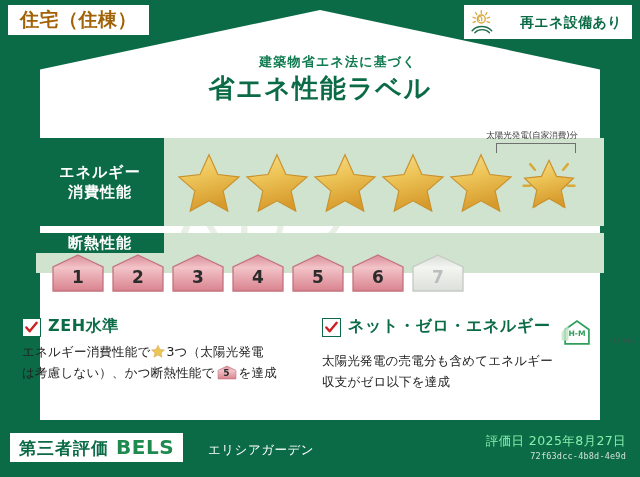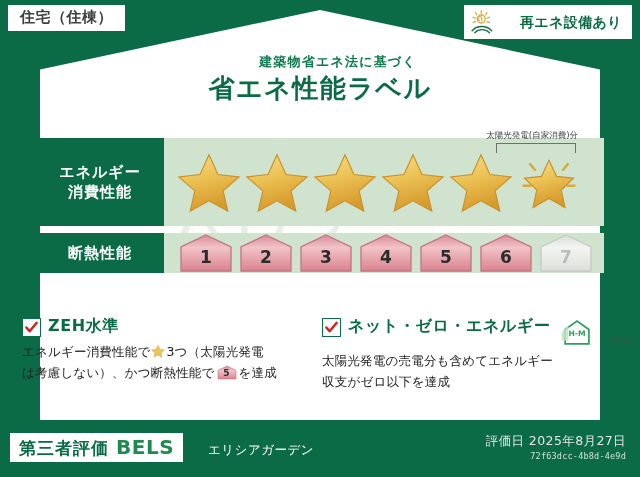--- a/index.html
+++ b/index.html
@@ -27,21 +27,21 @@
   }
 
   
   .chip-left{
     position:absolute;left:8px;top:5px;
     background:#ffffff;
     padding:5px 12px 6px 12px;
     z-index:6;
   }
   .chip-left .txt{
-    font-size:15px;font-weight:bold;color:#404040;
+    font-size:19px;font-weight:bold;color:#a16207;
     letter-spacing:.5px;line-height:1;
     white-space:nowrap;
     font-family:Liberation Serif, serif;
   }
 
   
   .chip-right{
     position:absolute;right:8px;top:5px;
     background:#ffffff;
     padding:4px 10px 4px 6px;
@@ -119,21 +119,21 @@
   }
   .solar-bracket{
     position:absolute;
     top:-7px;right:6px;
     width:78px;height:9px;
     border:1.4px solid #6f6f6f;
     border-bottom:none;
   }
 
   
-  .row-insul{height:40px;}
+  .row-insul{height:40px;flex-direction:column;}
   .houses{
     display:flex;align-items:center;
     height:100%;padding-left:14px;gap:4px;
   }
   .house-chip{
     position:relative;width:56px;height:40px;
   }
   .house-chip svg{width:56px;height:40px;display:block;}
   .house-chip .num{
     position:absolute;inset:0;
@@ -208,21 +208,21 @@
     font-size:20px;font-weight:bold;color:#1e8a4f;letter-spacing:.5px;line-height:1;
   }
   .proj-name{
     position:absolute;left:208px;top:19px;
     font-size:12.5px;color:#ffffff;letter-spacing:.5px;line-height:1;
   }
   .footer-right{
     position:absolute;right:14px;top:8px;text-align:right;
   }
   .eval-date{
-    font-size:12.5px;color:#e5e5e5;letter-spacing:.4px;line-height:1.2;
+    font-size:12.5px;color:#86efac;letter-spacing:.4px;line-height:1.2;
   }
   .eval-id{
     font-size:8.5px;color:#cfe0d6;letter-spacing:.2px;
     line-height:1.2;margin-top:3px;
     font-family:"DejaVu Sans Mono","Liberation Mono",monospace;
   }
 </style>
 </head>
 <body>
 

